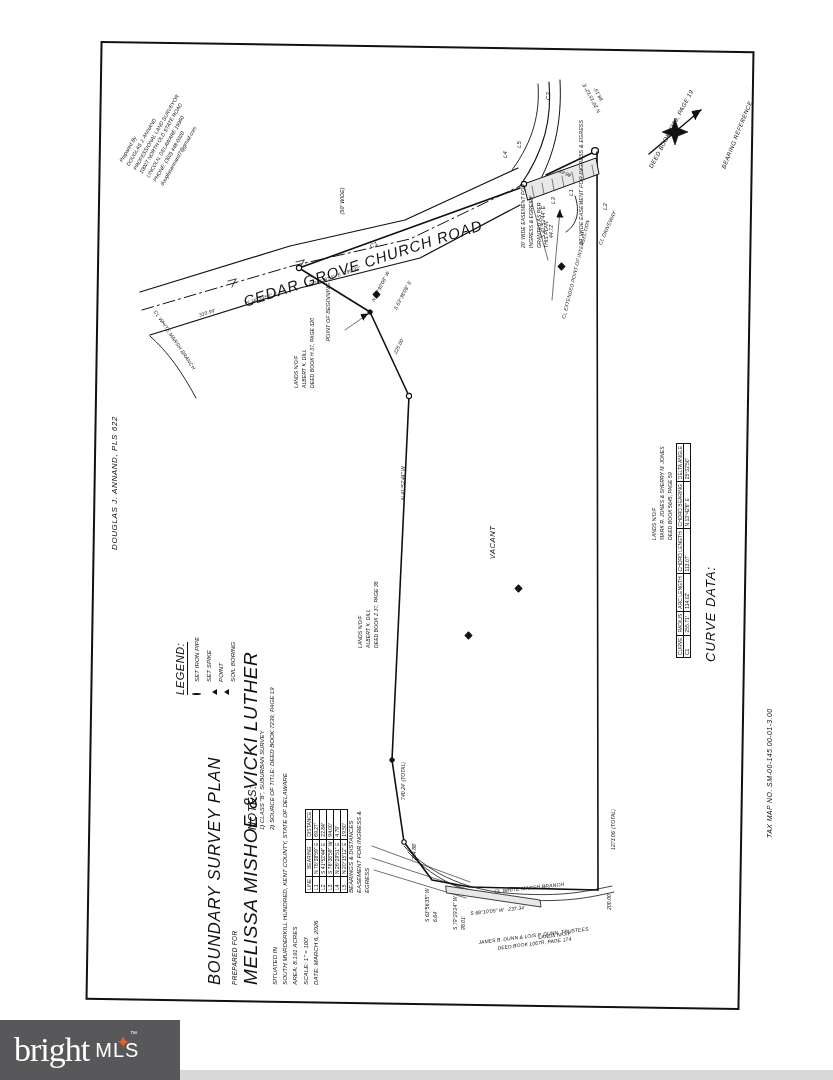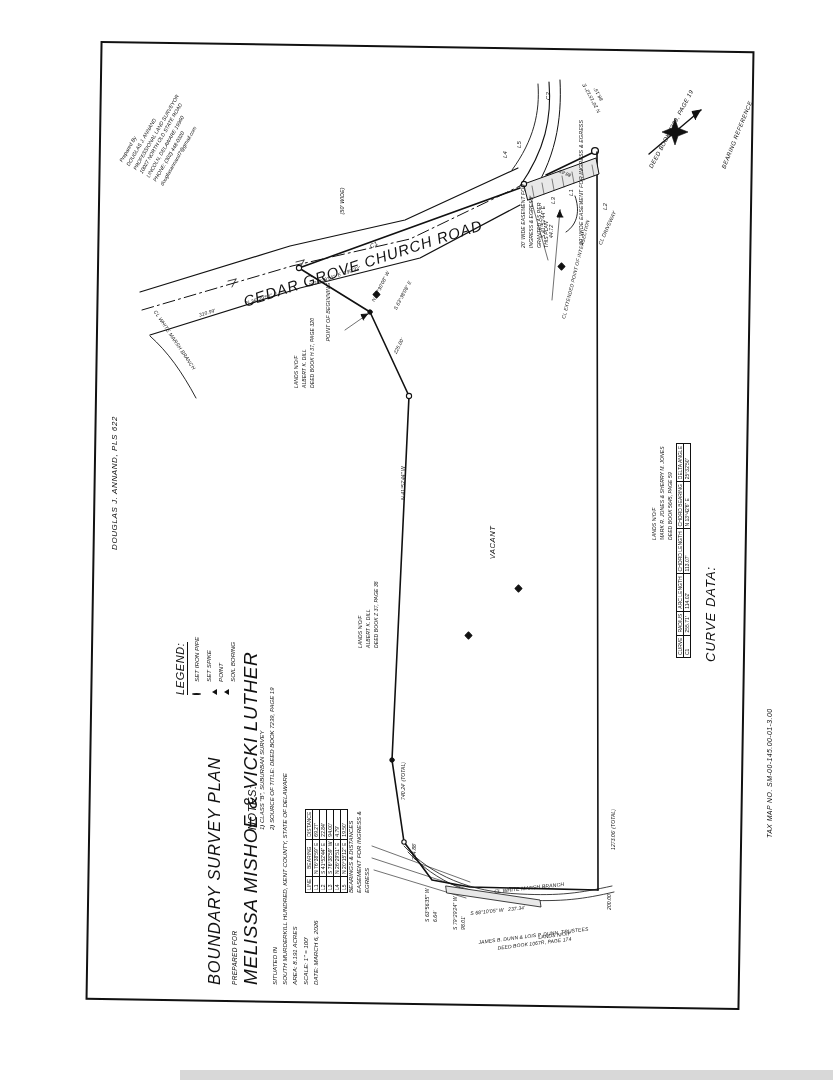--- a/index.html
+++ b/index.html
@@ -423,15 +423,21 @@
       <div>AREA: 8.191 ACRES</div>
       <div>SCALE: 1" = 100'</div>
       <div>DATE: MARCH 6, 2026</div>
     </div>
   </div>
 
   <div id="signline">
     <span>DOUGLAS J. ANNAND, PLS 622</span>
   </div>
 
+  <div id="wm">
+    <span class="b">bright</span>
+    <span class="star">✦</span>
+    <span class="tm">™</span>
+    <span class="m">MLS</span>
+  </div>
   <div id="wm-strip"></div>
 
 </div>
 
 </body></html>

